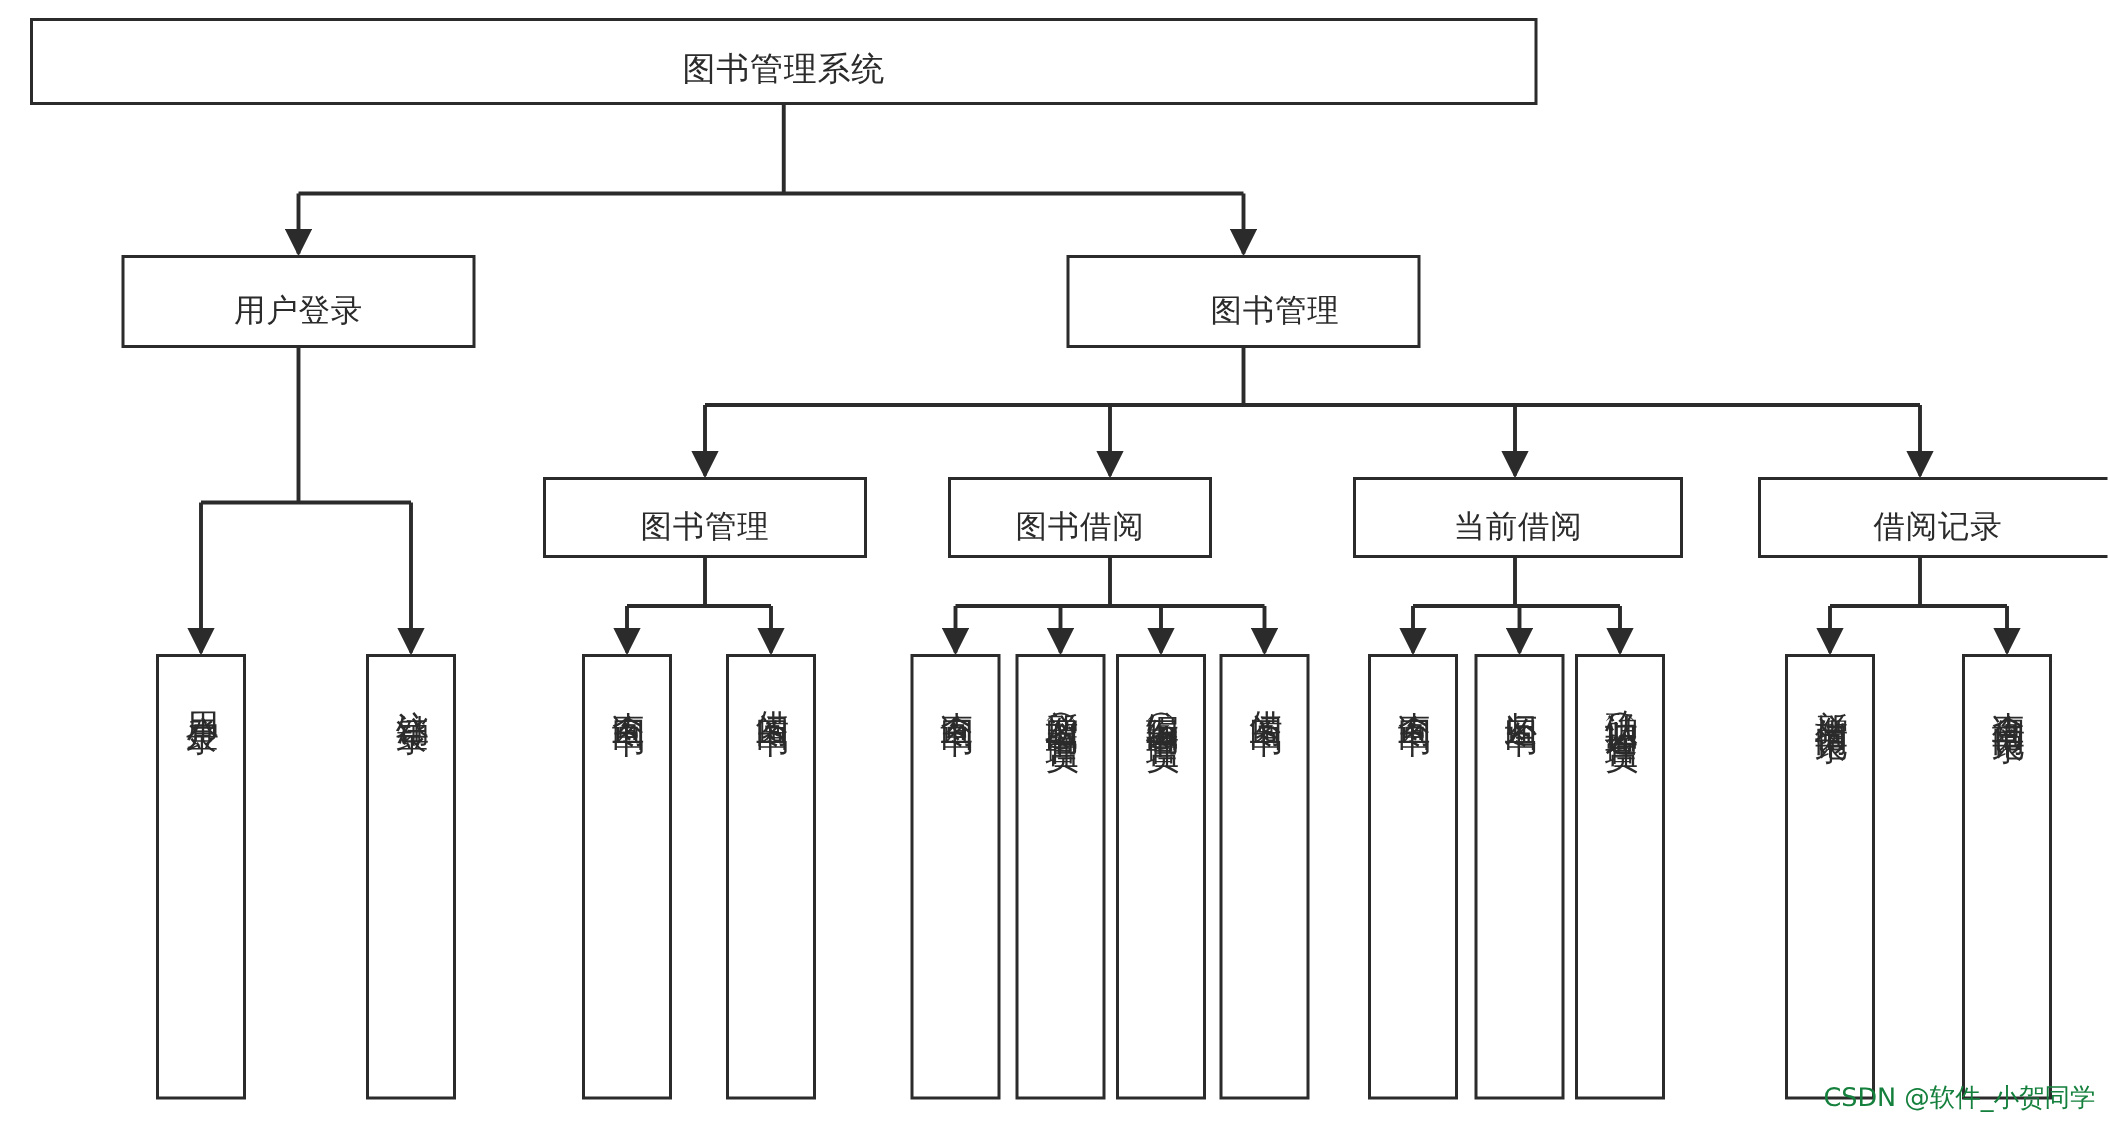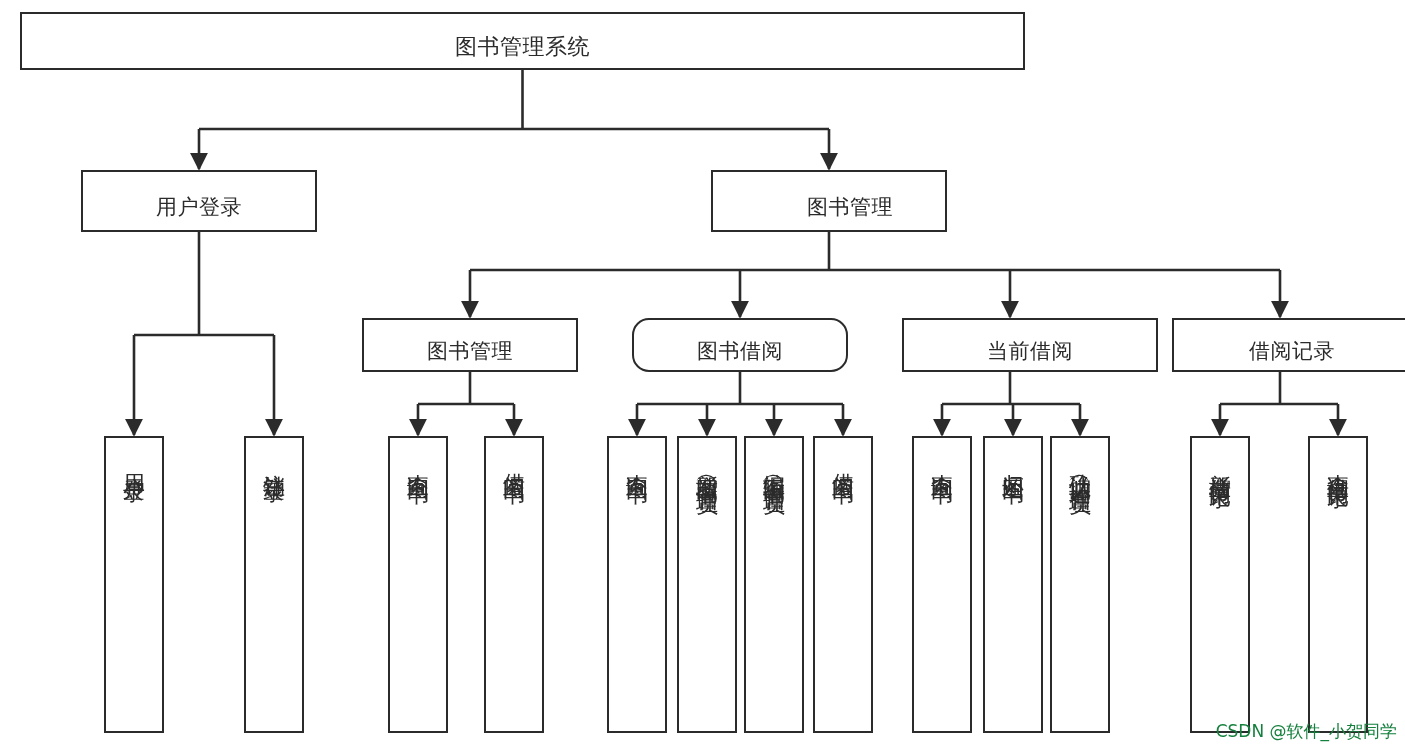--- a/index.html
+++ b/index.html
@@ -131,24 +131,24 @@
       </div>
       <div class="node horizontal" style="left: 81px; top: 170px; width: 236px; height: 62px;">
         <div class="node-label">用户登录</div>
       </div>
       <div class="node horizontal" style="left: 711px; top: 170px; width: 236px; height: 62px; padding-left: 42px;">
         <div class="node-label">图书管理</div>
       </div>
       <div class="node horizontal" style="left: 362px; top: 318px; width: 216px; height: 54px;">
         <div class="node-label">图书管理</div>
       </div>
-      <div class="node horizontal" style="left: 632px; top: 318px; width: 216px; height: 54px; border-radius: 17px;">
+      <div class="node horizontal" style="left: 632px; top: 318px; width: 176px; height: 54px;">
         <div class="node-label">图书借阅</div>
       </div>
-      <div class="node horizontal" style="left: 902px; top: 318px; width: 256px; height: 54px;">
+      <div class="node horizontal" style="left: 902px; top: 318px; width: 220px; height: 54px;">
         <div class="node-label">当前借阅</div>
       </div>
       <div class="node horizontal" style="left: 1172px; top: 318px; width: 240px; height: 54px;">
         <div class="node-label">借阅记录</div>
       </div>
       <div class="node vertical" style="left: 104px; top: 436px; width: 60px; height: 297px;">
         <div class="node-label">用户登录</div>
       </div>
       <div class="node vertical" style="left: 244px; top: 436px; width: 60px; height: 297px;">
         <div class="node-label">注销登录</div>

